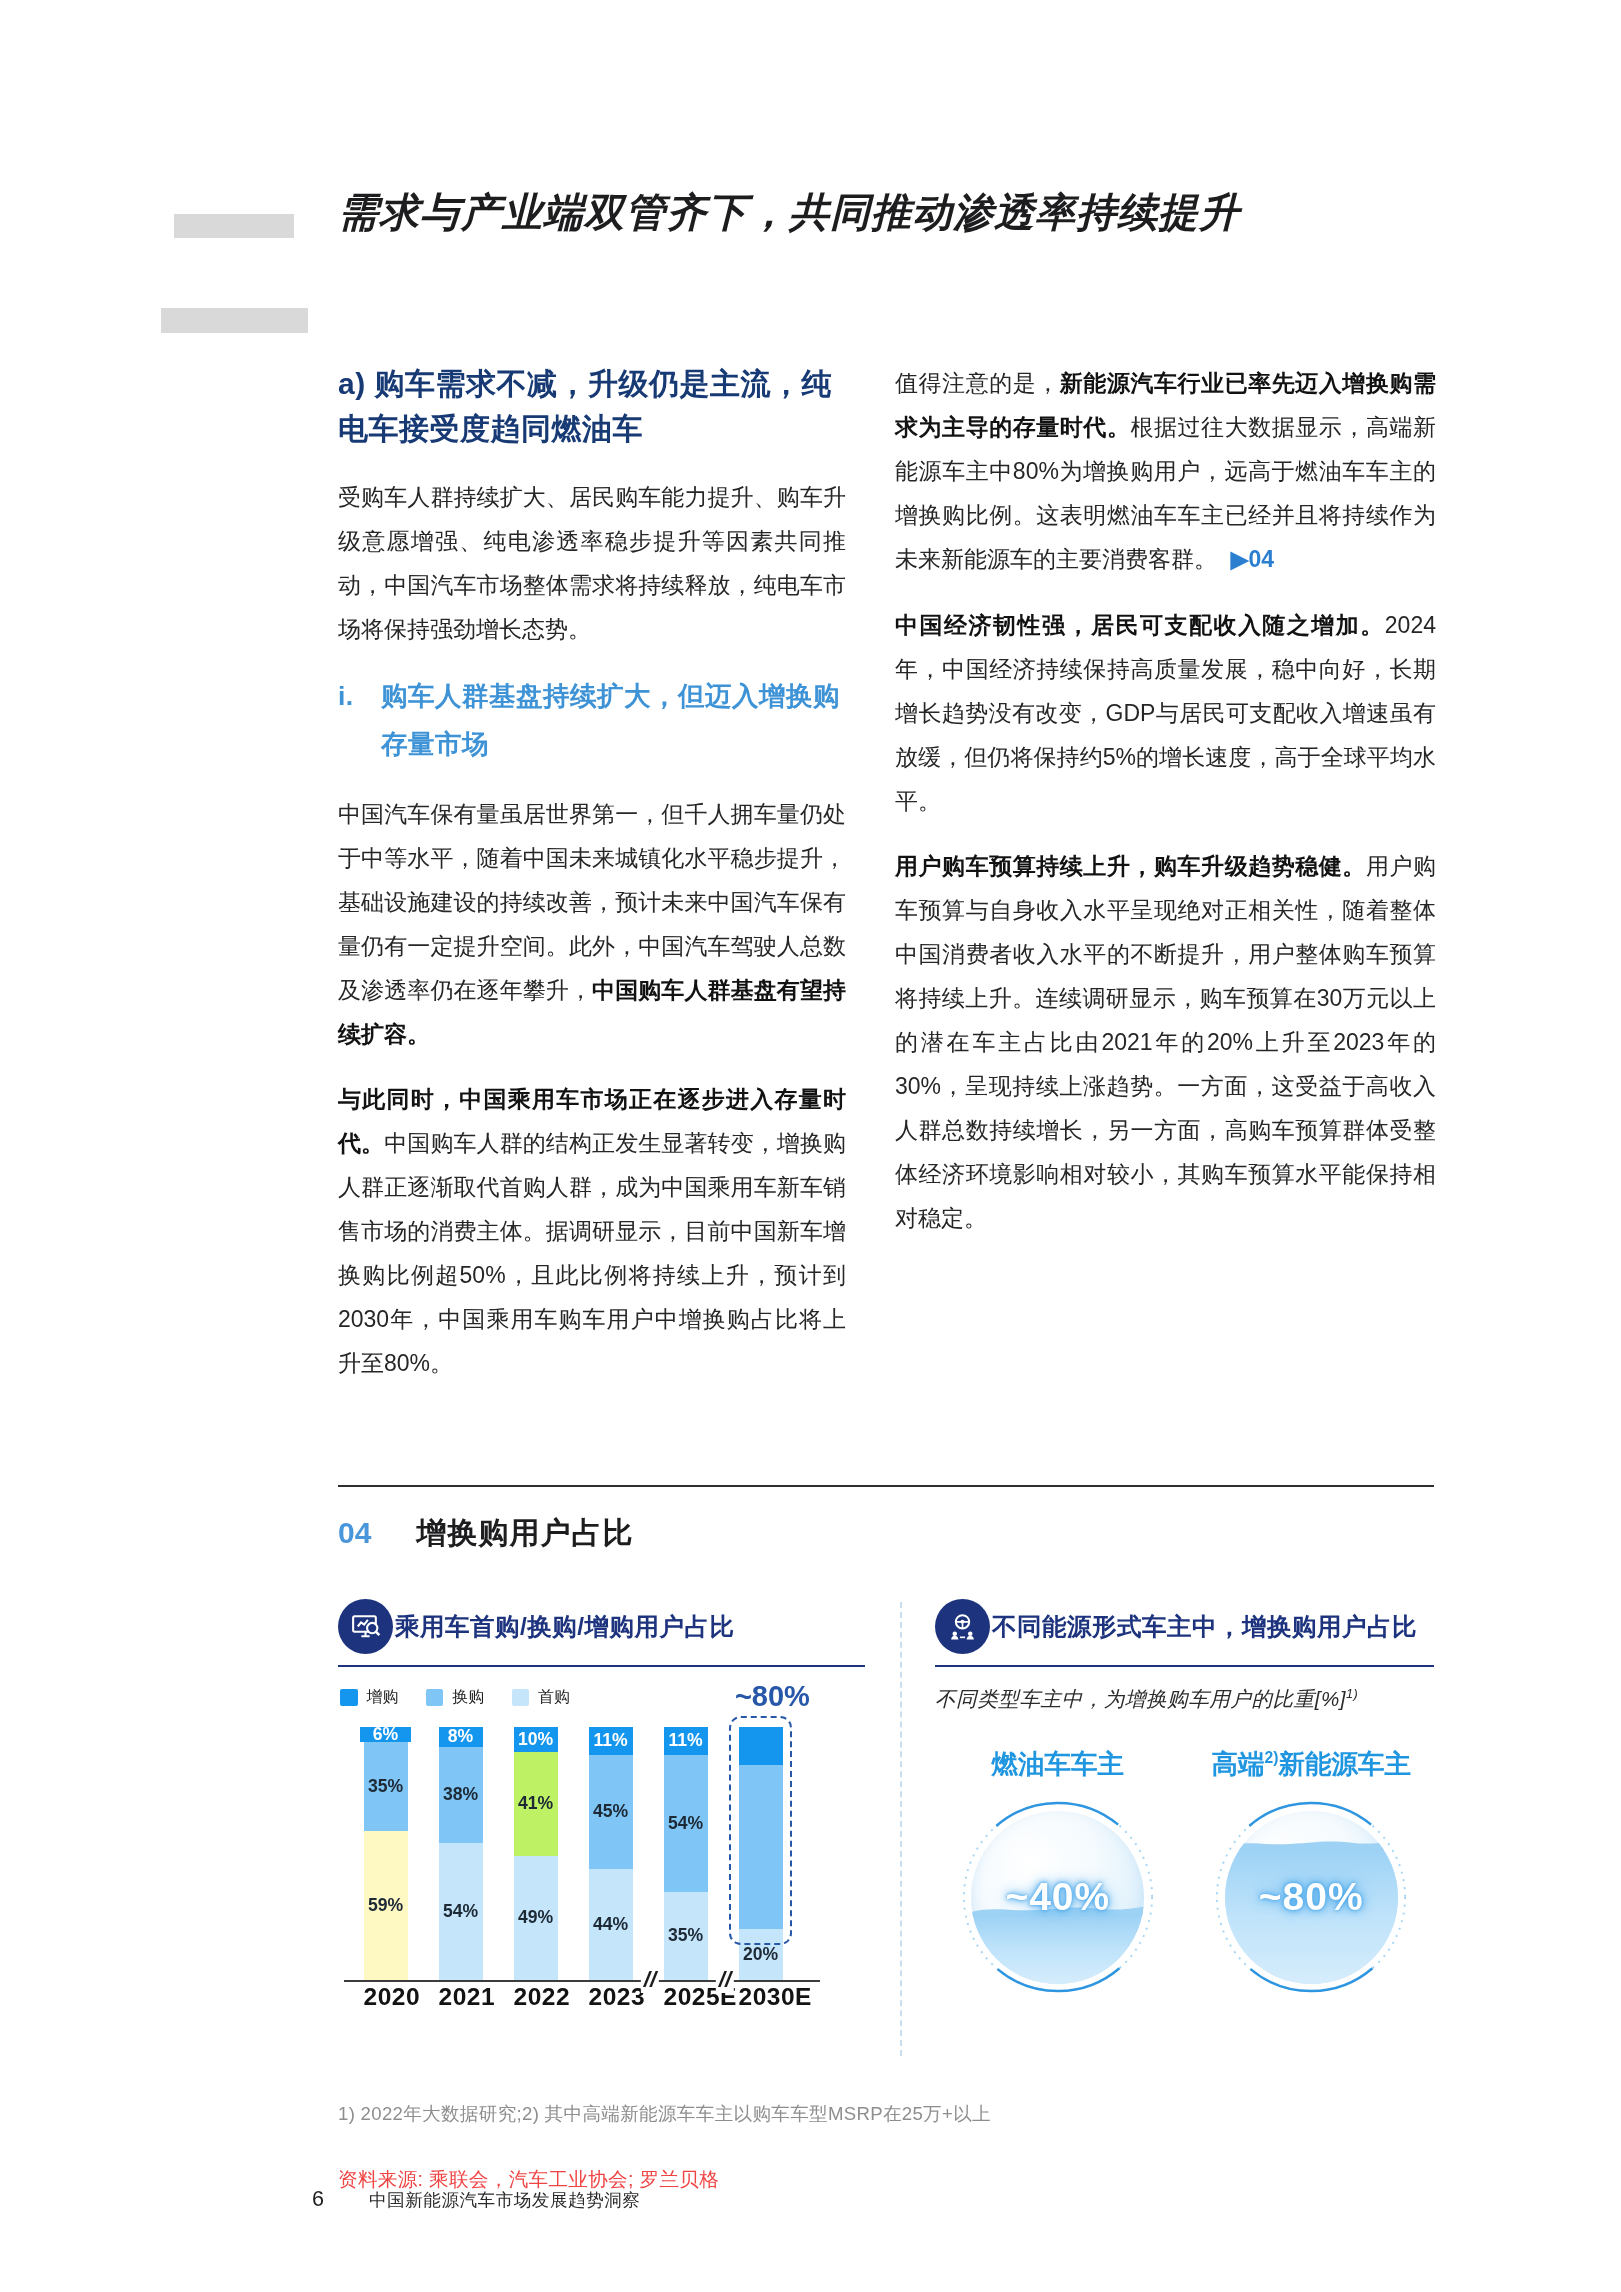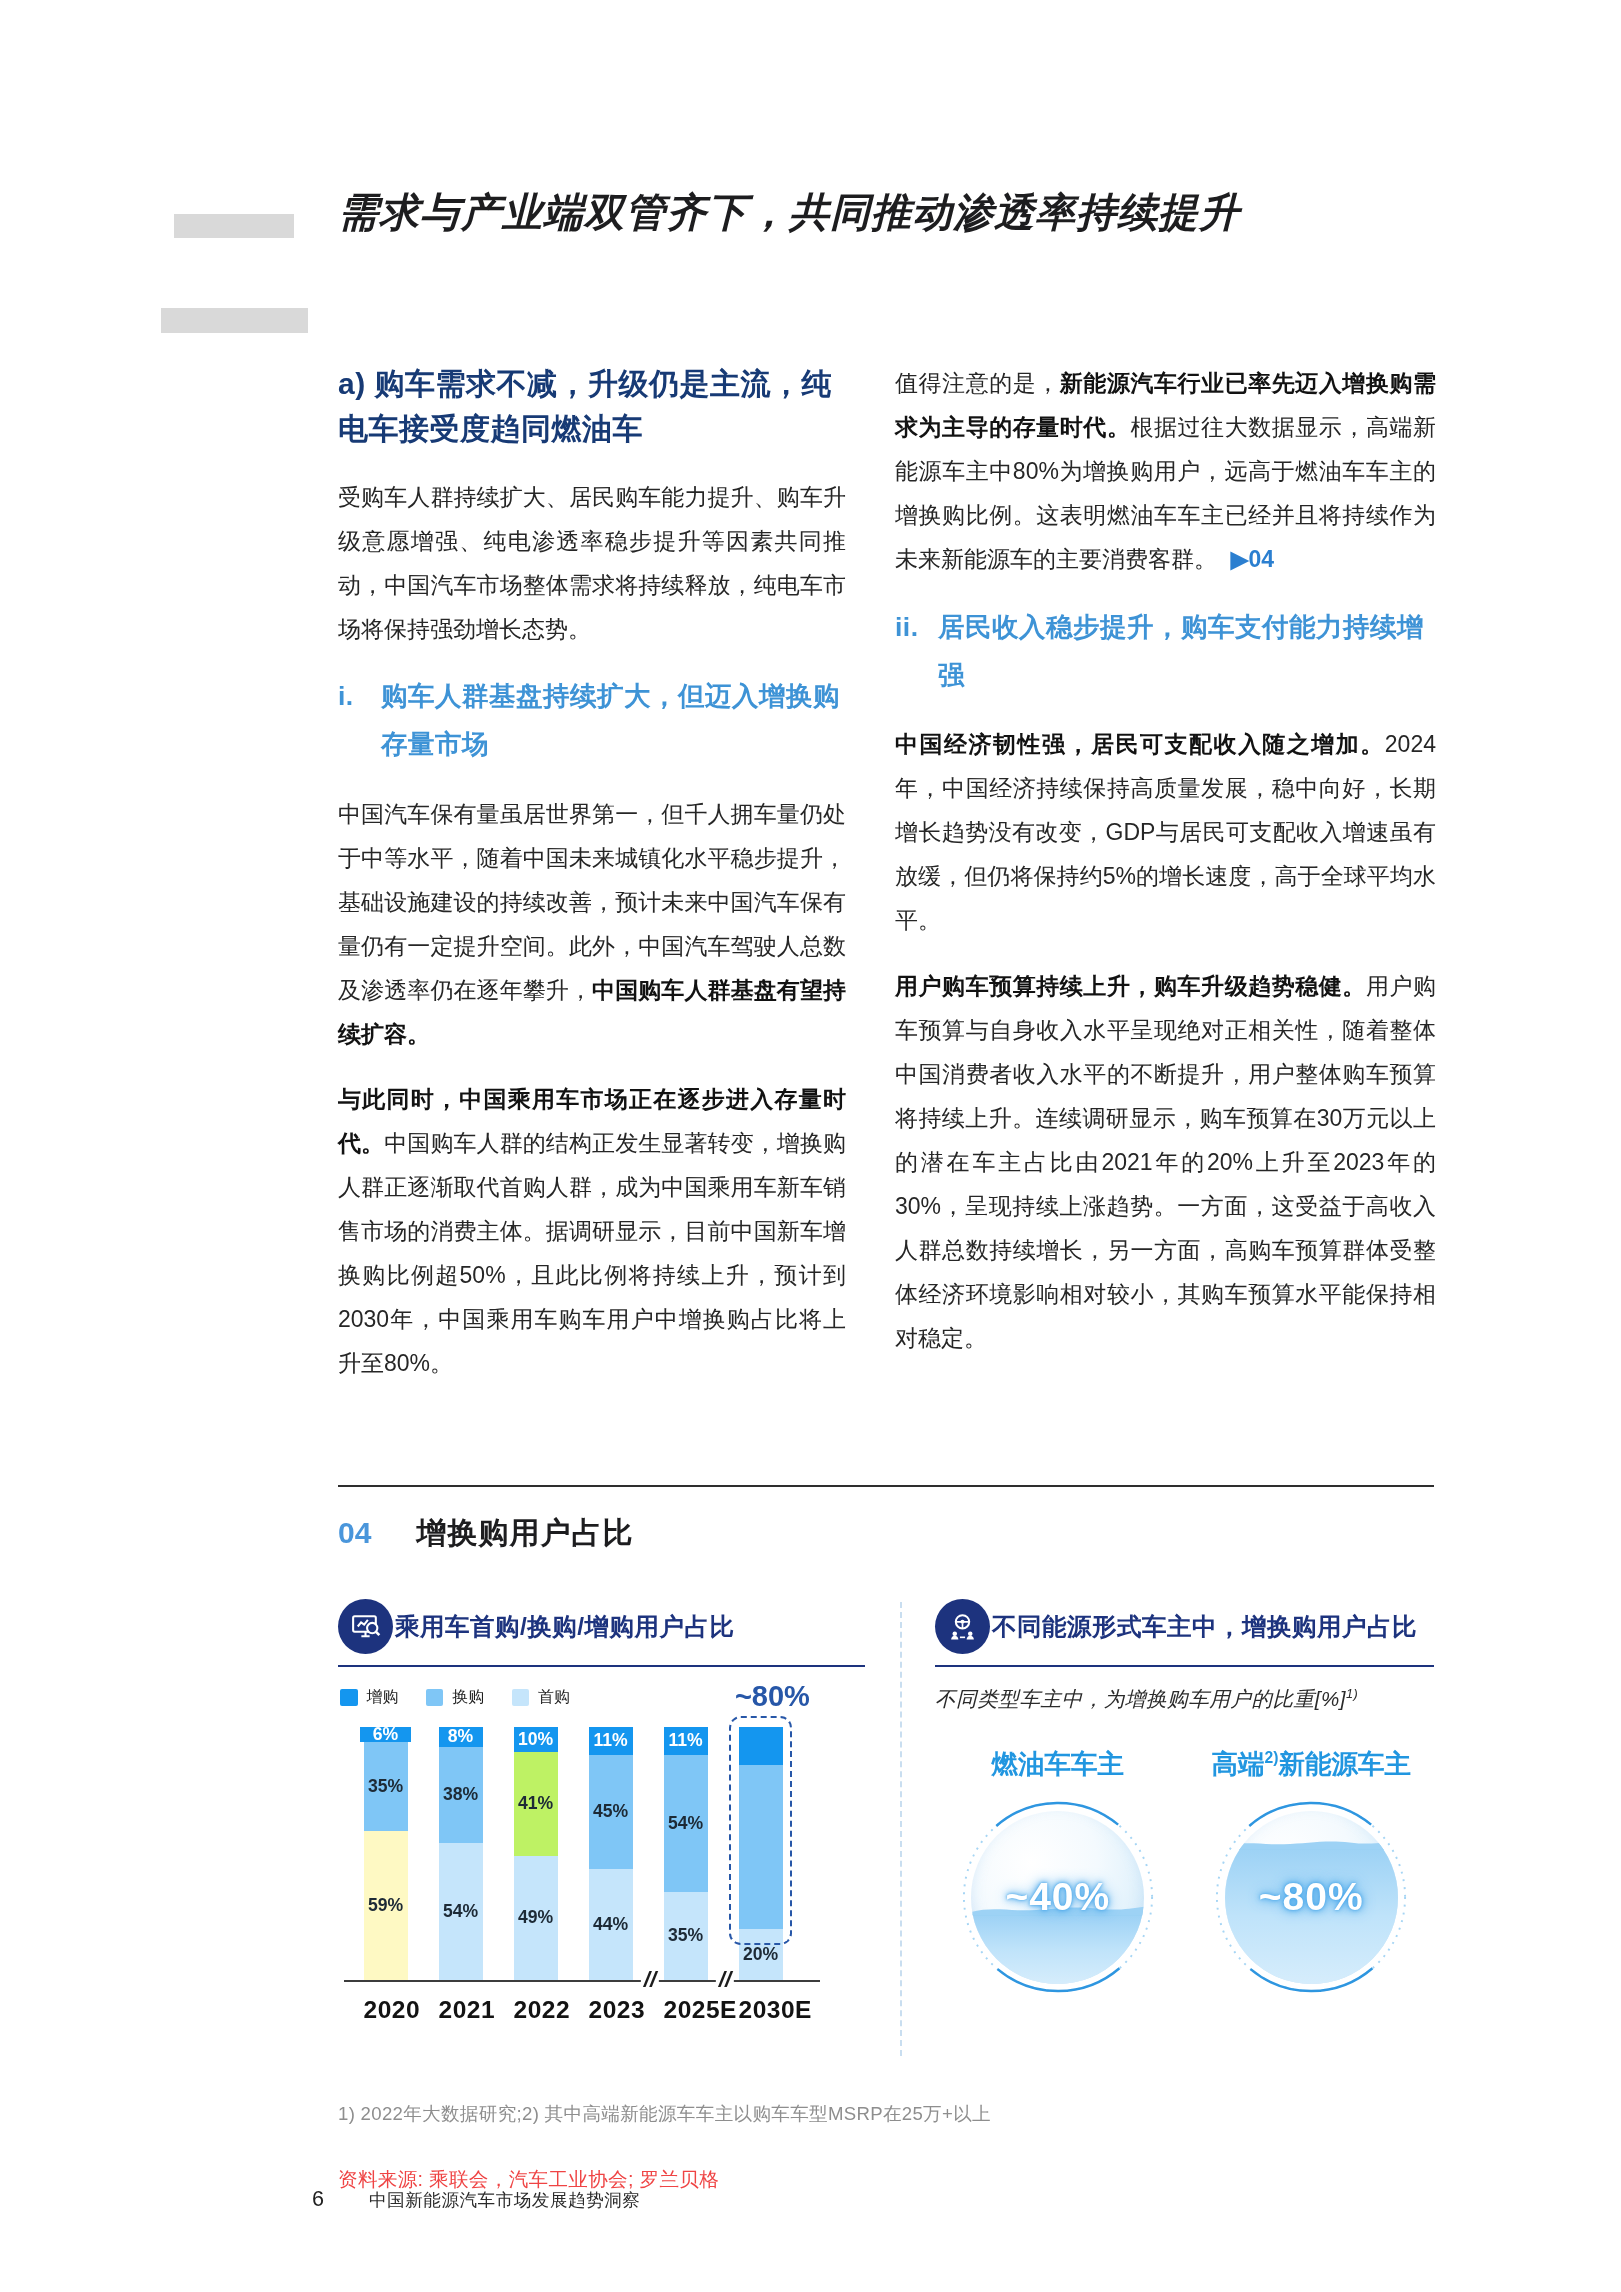--- a/index.html
+++ b/index.html
@@ -54,21 +54,21 @@
   .bar-col{width:44px;}
   .bar{position:relative;height:253px;display:flex;flex-direction:column;}
   .seg{position:relative;}
   .seg-label{position:absolute;top:50%;left:50%;transform:translate(-50%,-50%);
              font-size:17.6px;font-weight:800;color:#1d2a36;white-space:nowrap;line-height:1;}
   .seg-label.on-dark{color:#fff;}
   .seg.cap{margin:0 -3.9px;}
   .high-box{position:absolute;left:-9.8px;right:-9.8px;top:-11.8px;height:225px;
             border:2.9px dashed #2757a8;border-radius:11.8px;pointer-events:none;}
   .ann{position:absolute;top:-47px;right:-27.4px;font-size:29px;font-weight:900;color:#2757a8;white-space:nowrap;}
-  .x-label{margin-top:16px;text-align:center;font-size:24.5px;font-weight:700;color:#131313;letter-spacing:0.5px;}
+  .x-label{margin-top:3px;text-align:center;font-size:24.5px;font-weight:700;color:#131313;letter-spacing:0.5px;}
   .axis{position:absolute;left:5.9px;width:476px;top:253px;border-top:2px solid #3c3c3c;}
   .brk{position:absolute;top:241px;transform:translateX(-50%);font-size:22.5px;font-weight:700;font-style:italic;
        color:#1c1c1c;background:#fff;padding:0 2.9px;line-height:1.1;}
 
   
   .subtitle{margin-top:17.6px;font-size:20.6px;font-style:italic;color:#2b2b2b;letter-spacing:0.5px;}
   .subtitle sup{font-size:12.7px;}
   .gauges{display:flex;justify-content:space-between;margin-top:33px;padding:0 5.9px;}
   .gauge{width:48%;text-align:center;}
   .gauge-label{font-size:26.5px;font-weight:800;color:#2196e0;margin-bottom:29px;white-space:nowrap;}
@@ -114,24 +114,20 @@
       <h3 class="h-sub">
         <span class="h-num">i.</span>
         <span class="h-txt">购车人群基盘持续扩大，但迈入增换购存量市场</span>
       </h3>
       <p class="body"><span>中国汽车保有量虽居世界第一，但千人拥车量仍处于中等水平，随着中国未来城镇化水平稳步提升，基础设施建设的持续改善，预计未来中国汽车保有量仍有一定提升空间。此外，中国汽车驾驶人总数及渗透率仍在逐年攀升，</span><strong>中国购车人群基盘有望持续扩容。</strong></p>
       <p class="body"><strong>与此同时，中国乘用车市场正在逐步进入存量时代。</strong><span>中国购车人群的结构正发生显著转变，增换购人群正逐渐取代首购人群，成为中国乘用车新车销售市场的消费主体。据调研显示，目前中国新车增换购比例超50%，且此比例将持续上升，预计到2030年，中国乘用车购车用户中增换购占比将上升至80%。</span></p>
     </div>
 
     <div class="col">
       <p class="body"><span>值得注意的是，</span><strong>新能源汽车行业已率先迈入增换购需求为主导的存量时代。</strong><span>根据过往大数据显示，高端新能源车主中80%为增换购用户，远高于燃油车车主的增换购比例。这表明燃油车车主已经并且将持续作为未来新能源车的主要消费客群。</span><span class="figref">▶04</span></p>
-      <h3 class="h-sub">
-        <span class="h-num">ii.</span>
-        <span class="h-txt">居民收入稳步提升，购车支付能力持续增强</span>
-      </h3>
       <p class="body"><strong>中国经济韧性强，居民可支配收入随之增加。</strong><span>2024年，中国经济持续保持高质量发展，稳中向好，长期增长趋势没有改变，GDP与居民可支配收入增速虽有放缓，但仍将保持约5%的增长速度，高于全球平均水平。</span></p>
       <p class="body"><strong>用户购车预算持续上升，购车升级趋势稳健。</strong><span>用户购车预算与自身收入水平呈现绝对正相关性，随着整体中国消费者收入水平的不断提升，用户整体购车预算将持续上升。连续调研显示，购车预算在30万元以上的潜在车主占比由2021年的20%上升至2023年的30%，呈现持续上涨趋势。一方面，这受益于高收入人群总数持续增长，另一方面，高购车预算群体受整体经济环境影响相对较小，其购车预算水平能保持相对稳定。</span></p>
     </div>
   </div>
 
   <div class="figure">
     <div class="fig-rule"></div>
     <div class="fig-header">
       <span class="fig-num">04</span>
       <span class="fig-title">增换购用户占比</span>

